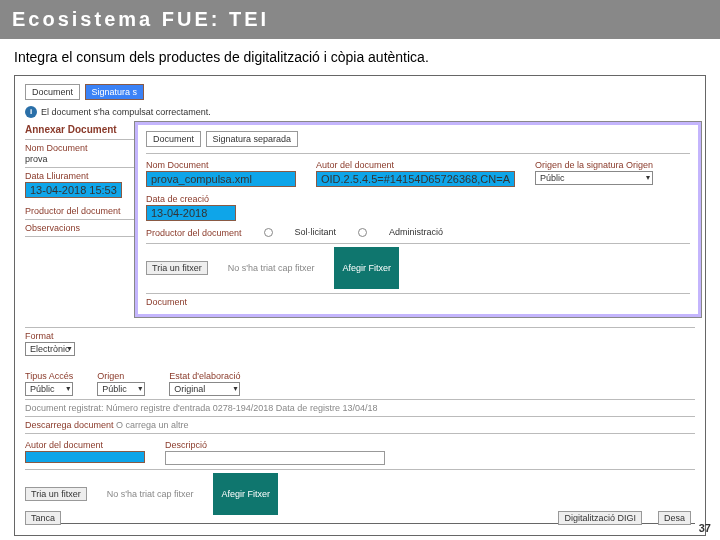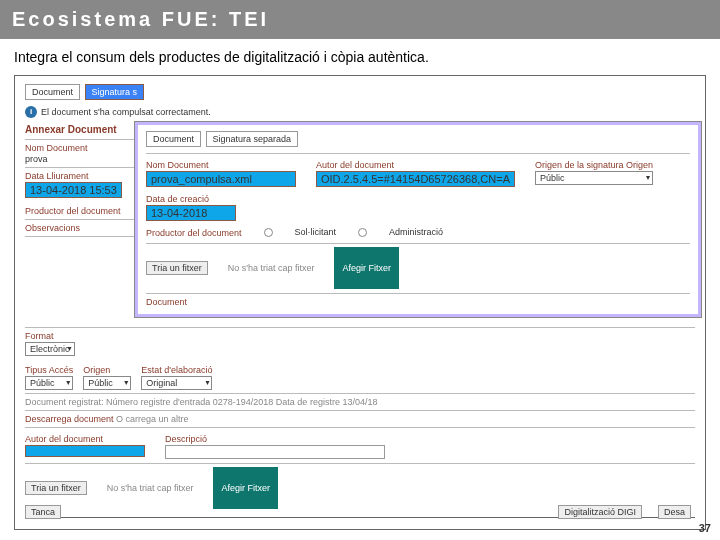--- a/index.html
+++ b/index.html
@@ -17,21 +17,21 @@
   .info-row { display: flex; align-items: center; gap: 4px; margin-bottom: 6px; }
   .info-icon { width: 12px; height: 12px; border-radius: 50%; background: #2a6fa8; color: #fff; font-size: 8px; text-align: center; line-height: 12px; font-weight: bold; }
   .overlay { position: absolute; top: 46px; left: 120px; right: 4px; background: #fff; border: 3px solid #c4b5fd; padding: 6px 8px; box-shadow: 0 0 0 1px #888; }
   .row { display: flex; gap: 20px; margin-bottom: 4px; flex-wrap: wrap; }
   .col { display: flex; flex-direction: column; }
   .radio { width: 9px; height: 9px; border: 1px solid #888; border-radius: 50%; display: inline-block; vertical-align: middle; margin: 0 2px; }
   .btn-light { display: inline-block; border: 1px solid #999; background: #eee; padding: 1px 5px; font-size: 9px; }
   .btn-brown { display: inline-block; background: #0f766e; color: #fff; padding: 16px 8px; font-size: 9px; }
   .sel { display: inline-block; border: 1px solid #888; padding: 1px 4px; font-size: 9px; min-width: 48px; position: relative; }
   .sel::after { content: "▾"; position: absolute; right: 2px; font-size: 8px; }
-  .bottom-row { display: flex; gap: 10px; margin-top: 6px; align-items: flex-end; }
+  .bottom-row { display: flex; gap: 24px; margin-top: 12px; align-items: flex-end; }
   .footer-btns { position: absolute; right: 14px; bottom: 10px; display: flex; gap: 16px; }
   .page-num { position: absolute; right: 9px; bottom: 6px; font-size: 11px; color: #333; font-weight: bold; }
   .ghost { color: #888; }
   .wide { min-width: 150px; }
   .desc-box { border: 1px solid #999; min-width: 220px; height: 14px; }
 </style>
 </head>
 <body>
 
 <div class="title-bar">Ecosistema FUE: TEI</div>

